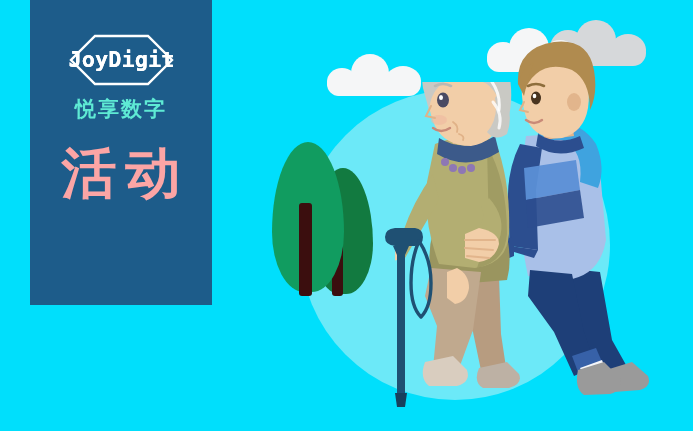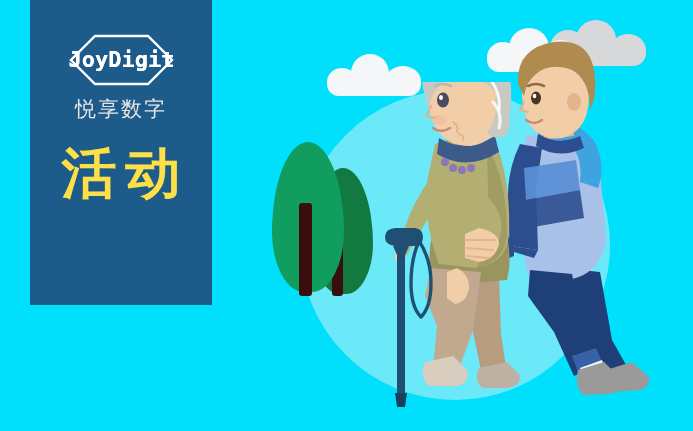--- a/index.html
+++ b/index.html
@@ -79,26 +79,26 @@
   #logo-hex svg{position:absolute;left:0;top:0;}
   #logo-wordmark{
     position:absolute;left:0;top:9px;width:105px;
     font-family:"DejaVu Sans Mono","Liberation Mono",monospace;
     font-size:22px;font-weight:bold;letter-spacing:0px;
     color:#FFFFFF;line-height:34px;
     text-shadow:0 0 0 #fff;
   }
   #logo-sub{
     margin-top:9px;
-    font-size:21px;font-weight:normal;letter-spacing:2px;
-    color:#e5e5e5;
+    font-size:21px;font-weight:bold;letter-spacing:2px;
+    color:#5eead4;
   }
   #panel-title{
     position:absolute;left:0;top:138px;width:182px;text-align:center;
-    color:#fde047;
+    color:#fca5a5;
   }
   #panel-title .line{
     font-size:55px;font-weight:bold;letter-spacing:9px;
     line-height:70px;
     display:block;
     text-indent:9px;
   }
 </style>
 </head>
 <body>

